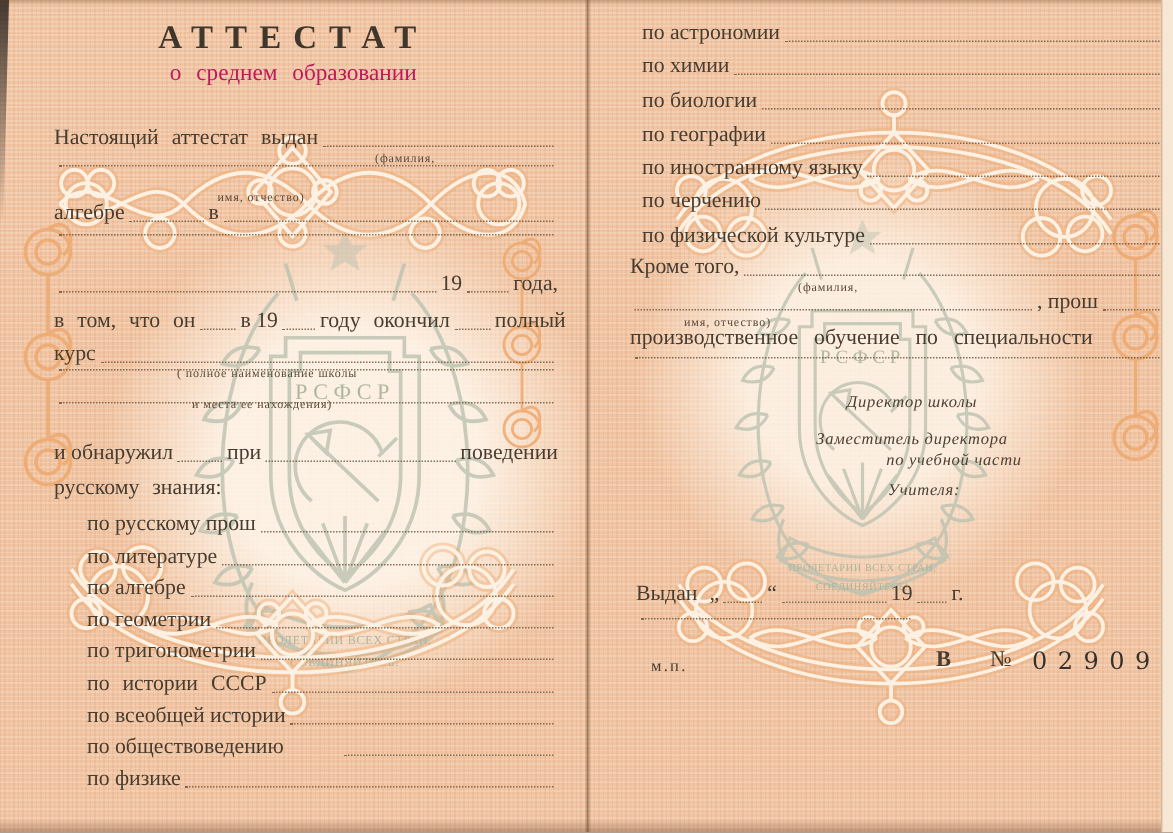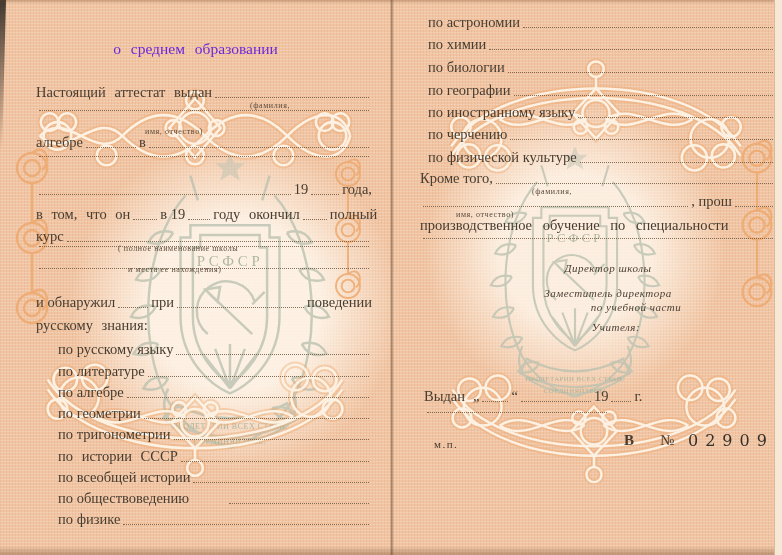--- a/index.html
+++ b/index.html
@@ -38,21 +38,21 @@
     background:linear-gradient(0deg, rgba(100,62,36,.38), rgba(100,62,36,0));}
   .edge-right{position:absolute;right:0;top:0;width:7px;height:555px;z-index:5;
     background:#f7e8d6;border-left:1px solid rgba(150,100,60,.35);}
   .row{position:absolute;display:flex;align-items:flex-end;font-size:14.5px;line-height:1.15;}
   .row .t{white-space:nowrap;}
   .dots{flex:1 1 auto;border-bottom:1.6px dotted #6f5940;opacity:.85;margin:0 3px 3px;}
   .dw{flex:0 0 auto;}
   .cap{position:absolute;font-size:8px;letter-spacing:.6px;color:#5a4a3a;z-index:3;white-space:nowrap;}
   .center{justify-content:center;text-align:center;}
   .title{font-size:22px;font-weight:bold;letter-spacing:8px;color:#3f362c;}
-  .subtitle{font-size:15.5px;word-spacing:6px;color:#6d28d9;}
+  .subtitle{font-size:15.5px;word-spacing:6px;color:#be185d;}
   .sp{word-spacing:5px;}
   .sig{position:absolute;width:100%;text-align:center;font-style:italic;font-size:11px;letter-spacing:.5px;color:#4c4136;}
   .seal-txt{position:absolute;font-size:11px;letter-spacing:1.5px;}
   .series{position:absolute;font-size:15px;font-weight:bold;}
   .nosign{position:absolute;font-size:15px;}
   .num{position:absolute;font-size:16px;letter-spacing:7px;font-family:"DejaVu Serif",serif;color:#35302b;}
 </style>
 </head>
 <body>
 
@@ -179,20 +179,23 @@
     </svg>
   <svg class="orn" style="left:328px;top:150px;width:40px;height:160px;">
       <use href="#chain"></use>
     </svg>
   <svg class="orn" style="left:736px;top:110px;width:42px;height:230px;">
       <use href="#chain"></use>
     </svg>
 
   <div class="page pageL">
 
+    <div class="row center title" style="left:0;top:12px;width:100%;">
+      <span class="t">АТТЕСТАТ</span>
+    </div>
     <div class="row center subtitle" style="left:0;top:40px;width:100%;">
       <span class="t">о среднем образовании</span>
     </div>
 
     <div class="row" style="left:36px;top:84px;right:19px;">
       <span class="t sp">Настоящий аттестат выдан</span>
       <span class="dots"></span>
     </div>
     <span class="cap" style="left:250px;top:101px;">(фамилия,</span>
 
@@ -250,21 +253,21 @@
       <span class="t">при</span>
       <span class="dots"></span>
       <span class="t">поведении</span>
     </div>
 
     <div class="row" style="left:36px;top:317px;right:19px;">
       <span class="t sp">русскому знания:</span>
     </div>
 
     <div class="row" style="left:58px;top:341px;right:19px;">
-        <span class="t">по русскому языку</span>
+        <span class="t">по русскому прош</span>
         <span class="dots"></span>
       </div>
     <div class="row" style="left:58px;top:363px;right:19px;">
         <span class="t">по литературе</span>
         <span class="dots"></span>
       </div>
     <div class="row" style="left:58px;top:384px;right:19px;">
         <span class="t">по алгебре</span>
         <span class="dots"></span>
       </div>

